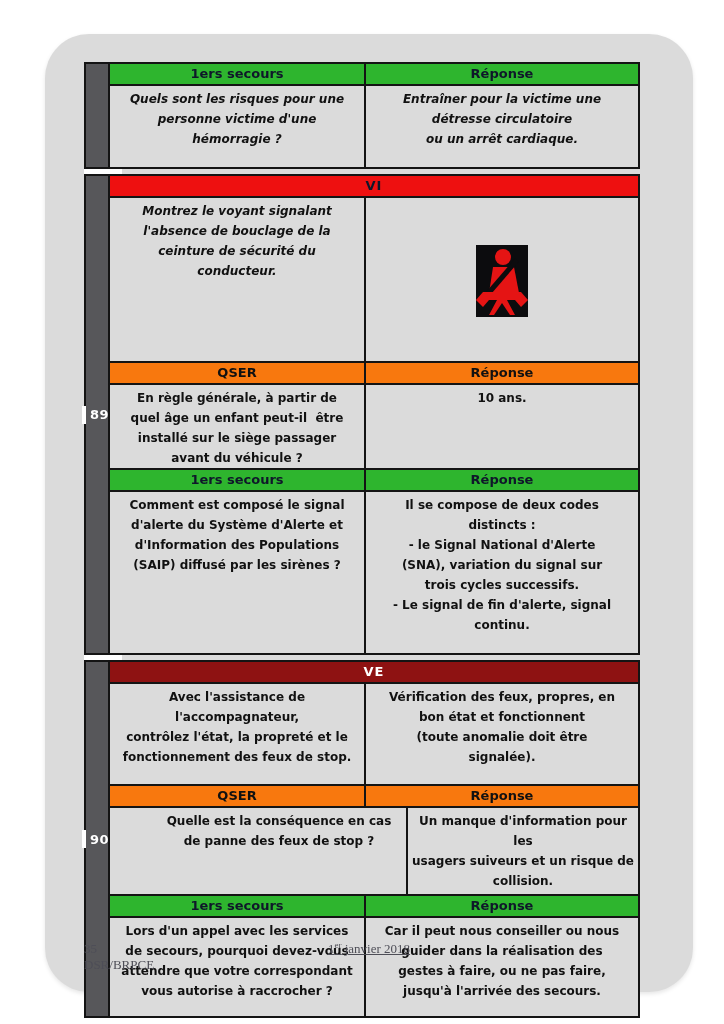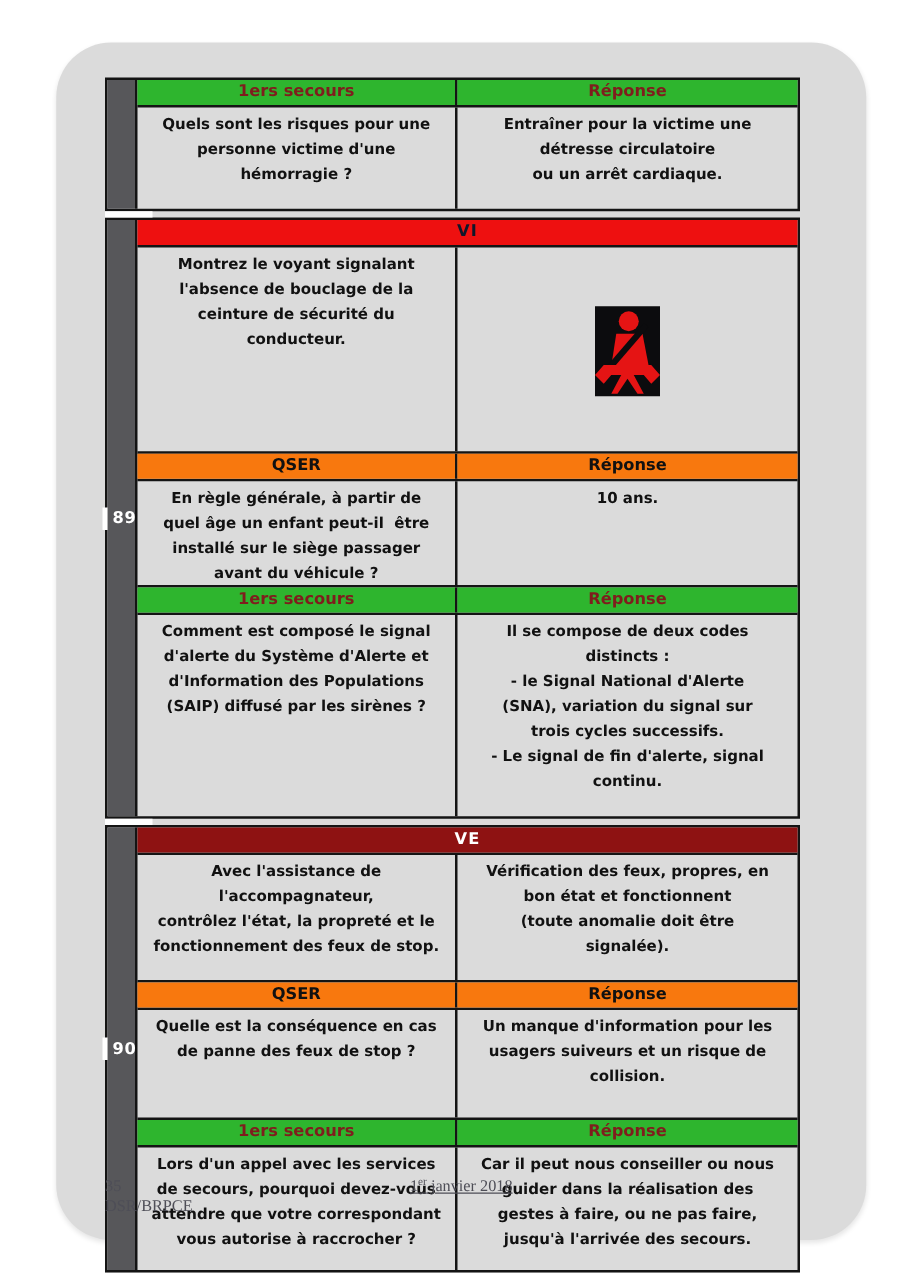--- a/index.html
+++ b/index.html
@@ -29,30 +29,30 @@
   .row:last-child{border-bottom:none;}
   .cl{width:256px;border-right:2px solid var(--border-black);}
   .cr{flex:1;min-width:0;}
   .hdr .cl,.hdr .cr{
     height:20px;font-weight:bold;font-size:13px;line-height:19px;text-align:center;
   }
   .banner{
     display:block;height:20px;text-align:center;font-weight:bold;font-size:13px;
     line-height:19px;letter-spacing:1px;
   }
-  .bg-green{background:var(--green);color:#7f1d1d;}
+  .bg-green{background:var(--green);color:#0f172a;}
   .bg-orange{background:var(--orange);color:#111;}
   .bg-red{background:var(--red);color:#0f172a;}
   .bg-darkred{background:var(--dark-red);color:#fff;}
   .qa .cl,.qa .cr{
     font-size:12px;font-weight:bold;line-height:20px;text-align:center;
     padding:3px 2px 0 2px;white-space:pre-wrap;
   }
-  .h81{min-height:81px;}  .h82{min-height:82px;}  .h161{min-height:161px;}
-  .h102{min-height:102px;} .h88{min-height:88px;}  .h98{min-height:98px;justify-content:space-between;}
+  .h81{min-height:81px;font-style:italic;}  .h82{min-height:82px;}  .h161{min-height:161px;}
+  .h102{min-height:102px;} .h88{min-height:88px;padding-left:42px;}  .h98{min-height:98px;justify-content:space-between;}
   .gap{height:5px;position:relative;}
   .gap .gapbar{position:absolute;left:0;top:0;width:38px;height:100%;background:#fff;}
   .icon-box{
     width:52px;height:72px;margin:4px auto 4px auto;background:var(--icon-bg);
     display:flex;align-items:center;justify-content:center;
   }
   .icon-box svg{display:block;}
   .icon-box .red-part{fill:var(--icon-red);}
   .icon-box .belt{stroke:var(--icon-bg);stroke-width:5;}
   .footer{

